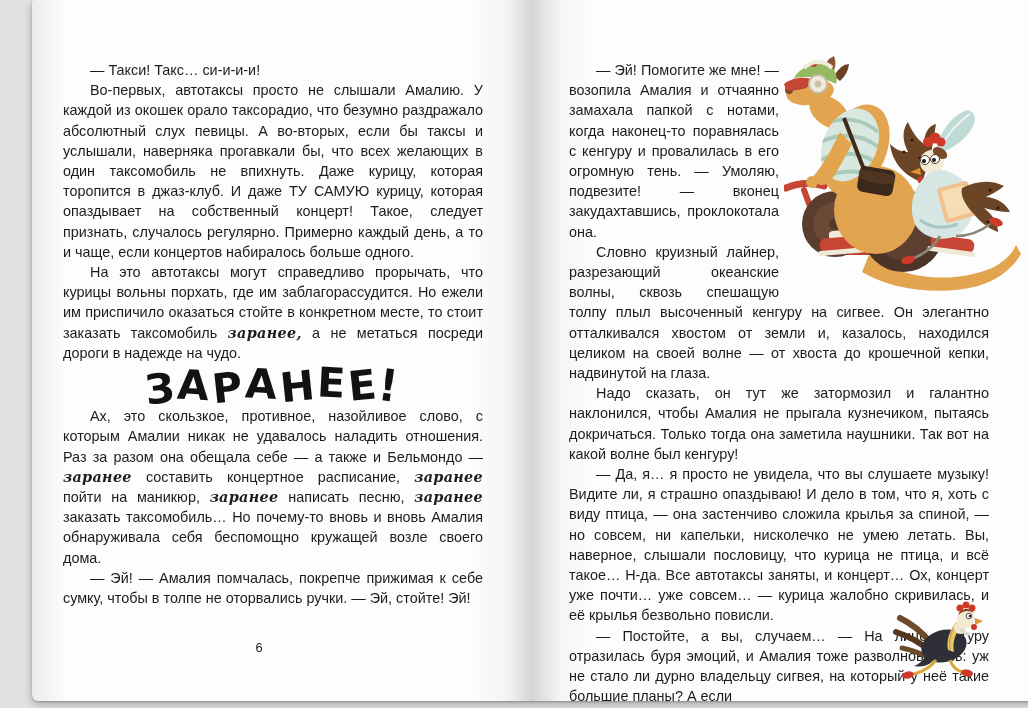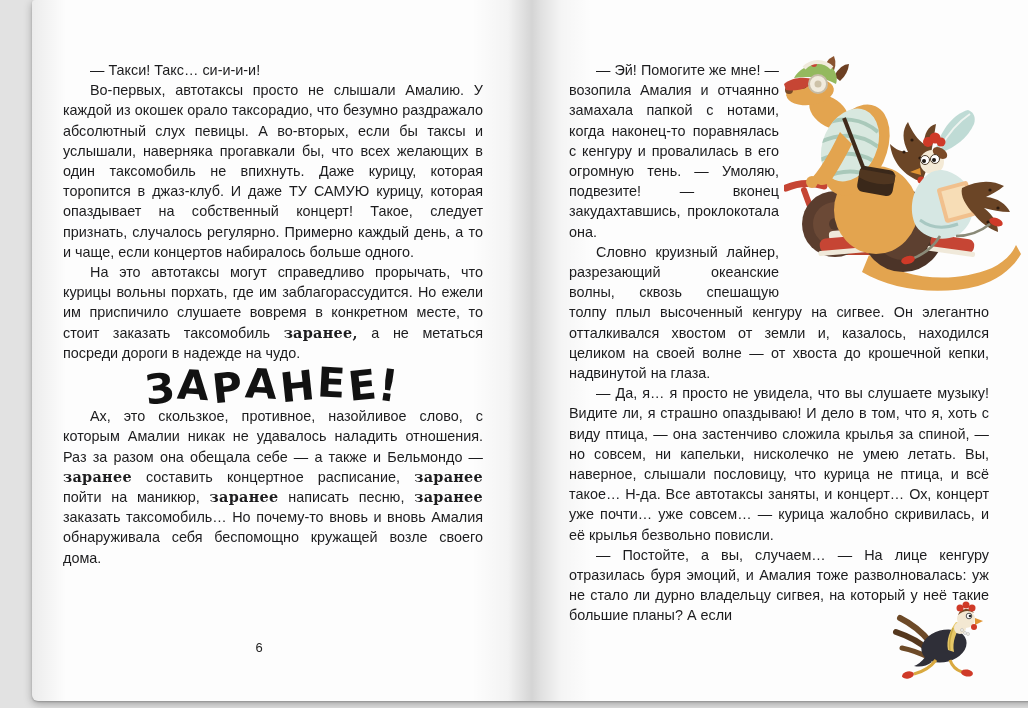--- a/index.html
+++ b/index.html
@@ -32,51 +32,53 @@
   .page-right .textcol{left:537px;}
   .bigword{
     text-align:center;text-indent:0;margin:13px 0 10px;
     font-weight:bold;font-size:41px;letter-spacing:3px;color:#121212;
     transform:rotate(-1deg);font-family:"DejaVu Sans",sans-serif;
   }
   .bigword span{display:inline-block;}
   .bigword span:nth-child(odd){transform:rotate(-5deg) translateY(1px);}
   .bigword span:nth-child(even){transform:rotate(4deg) translateY(-2px);}
   .bigword span:last-child{transform:rotate(9deg) translateY(2px) scaleY(1.08);}
-  .hand{font-family:"DejaVu Serif",serif;font-weight:bold;letter-spacing:0.3px;}
+  .hand{font-family:"DejaVu Serif",serif;font-style:italic;font-weight:bold;letter-spacing:0.3px;}
   .pagenum{position:absolute;left:214px;top:640px;width:26px;text-align:center;
     font-size:13px;color:#222;}
   .illu-spacer{float:right;width:200px;height:236px;margin:0 0 4px 10px;}
   .illu-kangaroo{position:absolute;left:752px;top:40px;width:238px;height:280px;}
   .illu-chick{position:absolute;left:858px;top:600px;width:114px;height:82px;}
 </style>
 </head>
 <body>
 
 <div class="book">
   <div class="edge-left"></div>
   <div class="edge-right"></div>
   <div class="spine"></div>
 
   <div class="page page-left">
     <div class="textcol">
       <p><span>— Такси! Такс… си-и-и-и!</span></p>
       <p><span>Во-первых, автотаксы просто не слышали Амалию. У каждой из окошек орало таксорадио, что безумно раздражало абсолютный слух певицы. А во-вторых, если бы таксы и услышали, наверняка прогавкали бы, что всех желающих в один таксомобиль не впихнуть. Даже курицу, которая торопится в джаз-клуб. И даже ТУ САМУЮ курицу, которая опаздывает на собственный концерт! Такое, следует признать, случалось регулярно. Примерно каждый день, а то и чаще, если концертов набиралось больше одного.</span></p>
-      <p><span>На это автотаксы могут справедливо прорычать, что курицы вольны порхать, где им заблагорассудится. Но ежели им приспичило слушаете вовремя в конкретном месте, то стоит заказать таксомобиль </span><span class="hand">заранее,</span><span> а не метаться посреди дороги в надежде на чудо.</span></p>
+      <p><span>На это автотаксы могут справедливо прорычать, что курицы вольны порхать, где им заблагорассудится. Но ежели им приспичило оказаться стойте в конкретном месте, то стоит заказать таксомобиль </span><span class="hand">заранее,</span><span> а не метаться посреди дороги в надежде на чудо.</span></p>
       <div class="bigword"><span>З</span><span>А</span><span>Р</span><span>А</span><span>Н</span><span>Е</span><span>Е</span><span>!</span></div>
       <p><span>Ах, это скользкое, противное, назойливое слово, с которым Амалии никак не удавалось наладить отношения. Раз за разом она обещала себе — а также и Бельмондо — </span><span class="hand">заранее</span><span> составить концертное расписание, </span><span class="hand">заранее</span><span> пойти на маникюр, </span><span class="hand">заранее</span><span> написать песню, </span><span class="hand">заранее</span><span> заказать таксомобиль… Но почему-то вновь и вновь Амалия обнаруживала себя беспомощно кружащей возле своего дома.</span></p>
+      <p><span>— Эй! — Амалия помчалась, покрепче прижимая к себе сумку, чтобы в толпе не оторвались ручки. — Эй, стойте! Эй!</span></p>
     </div>
     <div class="pagenum">6</div>
   </div>
 
   <div class="page page-right">
     <div class="textcol">
       <div class="illu-spacer"></div>
       <p><span>— Эй! Помогите же мне! — возопила Амалия и отчаянно замахала папкой с нотами, когда наконец-то поравнялась с кенгуру и провалилась в его огромную тень. — Умоляю, подвезите! — вконец закудахтавшись, проклокотала она.</span></p>
       <p><span>Словно круизный лайнер, разрезающий океанские волны, сквозь спешащую толпу плыл высоченный кенгуру на сигвее. Он элегантно отталкивался хвостом от земли и, казалось, находился целиком на своей волне — от хвоста до крошечной кепки, надвинутой на глаза.</span></p>
+      <p><span>Надо сказать, он тут же затормозил и галантно наклонился, чтобы Амалия не прыгала кузнечиком, пытаясь докричаться. Только тогда она заметила наушники. Так вот на какой волне был кенгуру!</span></p>
       <p><span>— Да, я… я просто не увидела, что вы слушаете музыку! Видите ли, я страшно опаздываю! И дело в том, что я, хоть с виду птица, — она застенчиво сложила крылья за спиной, — но совсем, ни капельки, нисколечко не умею летать. Вы, наверное, слышали пословицу, что курица не птица, и всё такое… Н-да. Все автотаксы заняты, и концерт… Ох, концерт уже почти… уже совсем… — курица жалобно скривилась, и её крылья безвольно повисли.</span></p>
       <p><span>— Постойте, а вы, случаем… — На лице кенгуру отразилась буря эмоций, и Амалия тоже разволновалась: уж не стало ли дурно владельцу сигвея, на который у неё такие большие планы? А если</span></p>
     </div>
 
     <svg class="illu-kangaroo" viewBox="0 0 238 280" xmlns="http://www.w3.org/2000/svg">
       <defs>
         <clipPath id="shirtclip">
             <ellipse cx="66" cy="105" rx="27" ry="38" transform="rotate(24 66 105)"></ellipse>
           </clipPath>
       </defs>

